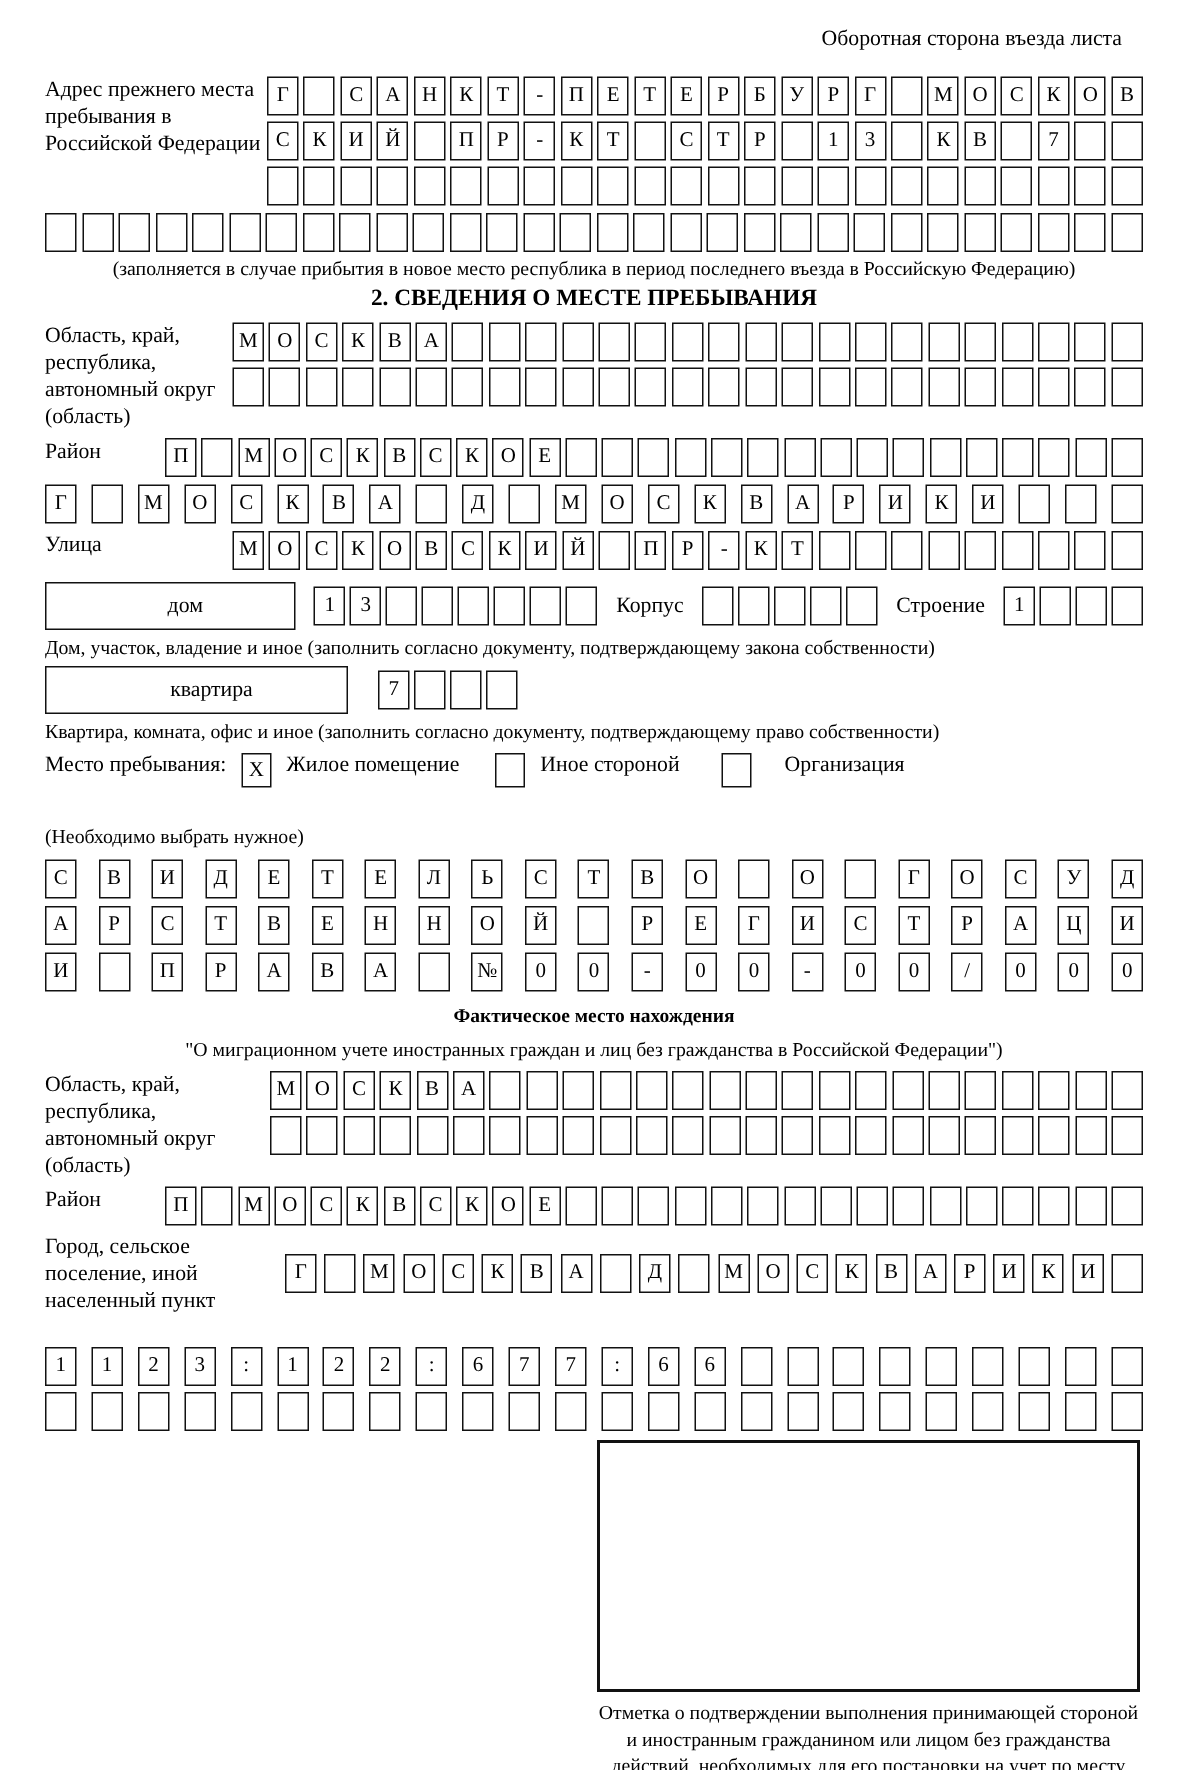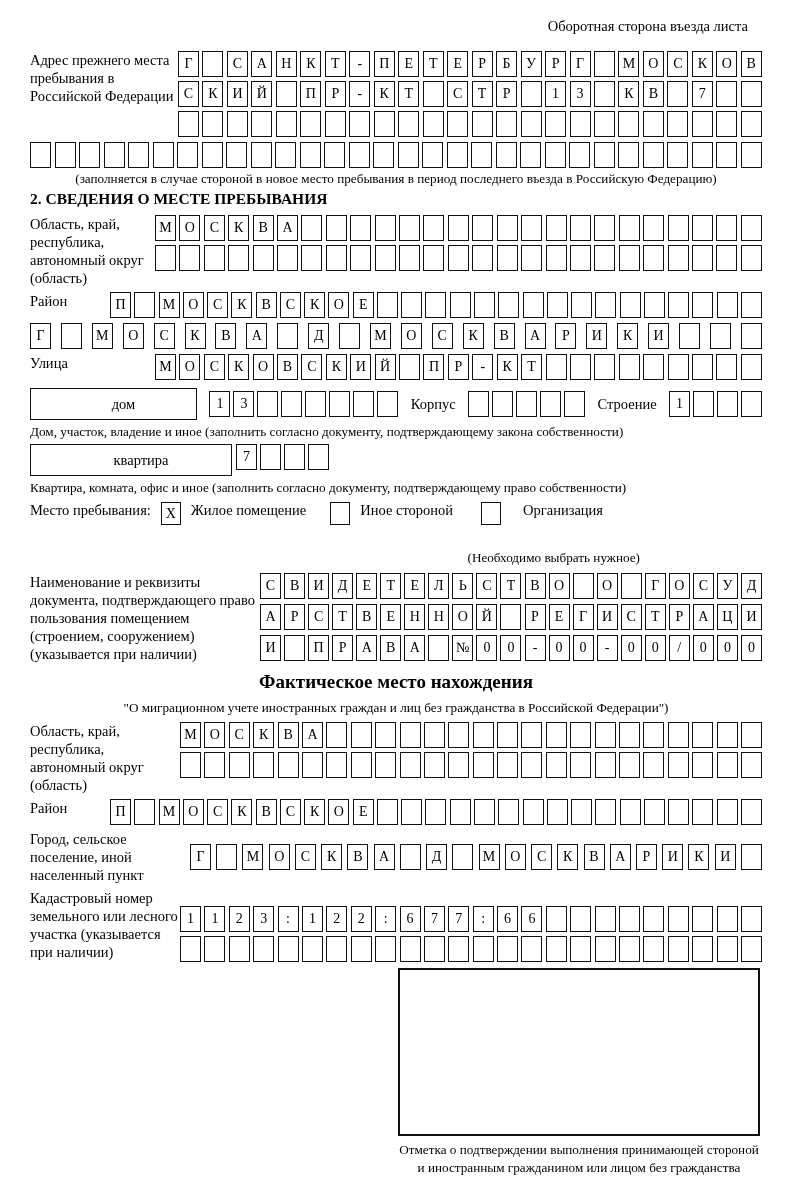--- a/index.html
+++ b/index.html
@@ -26,42 +26,42 @@
     display:flex; align-items:center; justify-content:center;
     font-size:14px; line-height:1; flex:0 0 auto;
     background:#fff;
   }
 
   .fullrow { margin-bottom:2px; }
 
   .caption { font-size:13.2px; line-height:17px; }
   .caption.center { text-align:center; }
 
-  .sec-title { text-align:left; font-weight:bold; font-size:15.5px; margin:3px 0 7px 0; }
+  .sec-title { text-align:center; font-weight:bold; font-size:15.5px; margin:3px 0 7px 0; }
 
   .widebox {
     box-sizing:border-box; border:1.5px solid #111; height:32px;
     display:flex; align-items:center; justify-content:center;
     font-size:14.5px; flex:0 0 auto; background:#fff;padding-left:20px;
   }
 
   .houserow { display:flex; align-items:center; justify-content:space-between; margin-bottom:3px; }
   .inline-lbl { font-size:14.5px; flex:0 0 auto; }
 
-  .aptrow { display:flex; align-items:flex-start; gap:4px; margin-bottom:3px; }
+  .aptrow { display:flex; align-items:center; gap:20px; margin-bottom:3px; }
 
   .stayrow { display:flex; align-items:flex-start; font-size:14.5px; margin:6px 0 2px 0; }
   .chk {
     width:20px; height:23px; box-sizing:border-box; border:1.5px solid #111;
     display:flex; align-items:center; justify-content:center;
     font-size:14px; margin:0 10px; flex:0 0 auto; background:#fff;
   }
-  .choose-cap { width:610px; text-align:right; font-size:13.2px; margin-bottom:7px;margin-top:25px; }
-
-  .actual-title { text-align:center; font-weight:bold; font-size:19px; margin:8px 0 6px 0; }
+  .choose-cap { width:610px; text-align:left; font-size:13.2px; margin-bottom:7px;margin-top:25px; }
+
+  .actual-title { text-align:center; font-weight:bold; font-size:13px; margin:8px 0 6px 0; }
 
   .cad-rows { padding-top:17px; }
 
   .stampbox {
     margin-left:368px; width:362px; height:168px;
     box-sizing:border-box; border:2px solid #111; background:#fff;
   }
   .stamp-cap { margin-left:368px; width:362px; text-align:center; font-size:13.2px; line-height:17.5px; margin-top:5px; }
 
   .mb2{margin-bottom:2px}.mb4{margin-bottom:4px}.mb6{margin-bottom:6px}.mb8{margin-bottom:8px}
@@ -181,21 +181,21 @@
       <span class="cell"></span>
       <span class="cell"></span>
       <span class="cell"></span>
       <span class="cell"></span>
       <span class="cell"></span>
       <span class="cell"></span>
       <span class="cell"></span>
       <span class="cell"></span>
       <span class="cell"></span>
     </div>
-  <div class="caption center mb2">(заполняется в случае стороной в новое место пребывания в период последнего въезда в Российскую Федерацию)</div>
+  <div class="caption center mb2">(заполняется в случае прибытия в новое место республика в период последнего въезда в Российскую Федерацию)</div>
 
   <div class="sec-title">2. СВЕДЕНИЯ О МЕСТЕ ПРЕБЫВАНИЯ</div>
 
   <div class="field">
     <div class="flabel" style="width:125px">Область, край, республика, автономный округ (область)</div>
     <div class="rows">
       <div class="boxrow spread">
           <span class="cell">М</span>
           <span class="cell">О</span>
           <span class="cell">С</span>
@@ -397,21 +397,20 @@
     <span class="chk">X</span>
     <span>Жилое помещение</span>
     <span class="chk" style="margin-left:24px"></span>
     <span>Иное стороной</span>
     <span class="chk" style="margin-left:28px;margin-right:22px"></span>
     <span>Организация</span>
   </div>
   <div class="choose-cap">(Необходимо выбрать нужное)</div>
 
   <div class="field mb4">
-    <div class="flabel" style="width:230px">Наименование и реквизиты документа, подтверждающего право пользования помещением (строением, сооружением) (указывается при наличии)</div>
     <div class="rows" style="gap:5px">
       <div class="boxrow spread">
           <span class="cell">С</span>
           <span class="cell">В</span>
           <span class="cell">И</span>
           <span class="cell">Д</span>
           <span class="cell">Е</span>
           <span class="cell">Т</span>
           <span class="cell">Е</span>
           <span class="cell">Л</span>
@@ -598,21 +597,20 @@
           <span class="cell">Р</span>
           <span class="cell">И</span>
           <span class="cell">К</span>
           <span class="cell">И</span>
           <span class="cell"></span>
         </div>
     </div>
   </div>
 
   <div class="field mb6">
-    <div class="flabel" style="width:150px">Кадастровый номер земельного или лесного участка (указывается при наличии)</div>
     <div class="rows cad-rows">
       <div class="boxrow spread">
           <span class="cell">1</span>
           <span class="cell">1</span>
           <span class="cell">2</span>
           <span class="cell">3</span>
           <span class="cell">:</span>
           <span class="cell">1</span>
           <span class="cell">2</span>
           <span class="cell">2</span>

